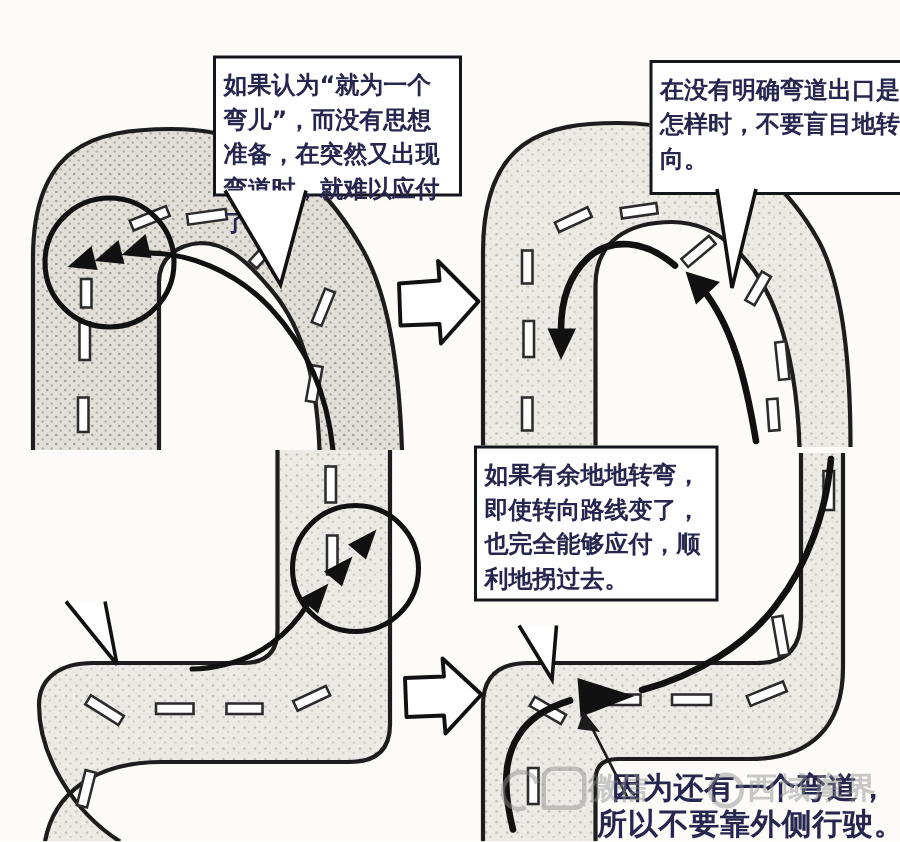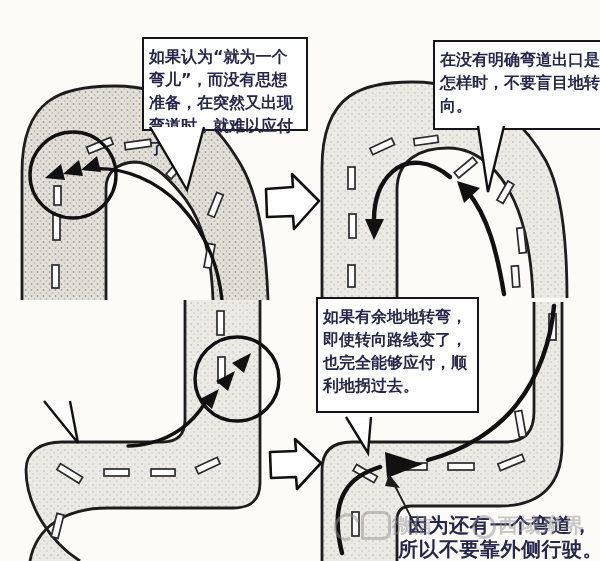--- a/index.html
+++ b/index.html
@@ -9,21 +9,21 @@
   #tails{pointer-events:none;z-index:30;}
   #art{z-index:5;}
   .title{position:absolute;left:10px;top:7px;z-index:20;font-size:17px;font-weight:bold;
          color:#1e1e38;letter-spacing:.5px;white-space:nowrap;}
   .callout{position:absolute;z-index:20;background:#ffffff;border:2.4px solid #15151c;
            box-sizing:border-box;color:#26264e;font-weight:bold;font-size:16px;
            line-height:23px;padding:6px 5px;letter-spacing:0;}
   .co-tl{left:142px;top:37px;width:166px;height:94px;}
   .co-tr{left:433px;top:40px;width:188px;height:90px;}
   .co-bl{left:10px;top:303px;width:162px;height:102px;}
-  .co-br{left:316px;top:297px;width:163px;height:116px;}
+  .co-br{left:316px;top:297px;width:163px;height:104px;}
   .anno{position:absolute;z-index:25;color:#26264e;font-weight:bold;font-size:20px;
         white-space:nowrap;letter-spacing:.5px;}
   .anno1{left:408px;top:512px;}
   .anno2{left:398px;top:536px;}
   .wm{position:absolute;left:334px;top:508px;width:266px;height:34px;z-index:40;
       opacity:.48;color:#8f8f8f;font-weight:bold;}
   .wm span{position:absolute;display:block;}
   .wm-swirl{left:0;top:5px;width:20px;height:22px;border:3px solid #8f8f8f;
             border-radius:50%;border-right-color:transparent;transform:rotate(25deg);}
   .wm-bubble{left:27px;top:3px;width:24px;height:23px;border:3px solid #8f8f8f;

